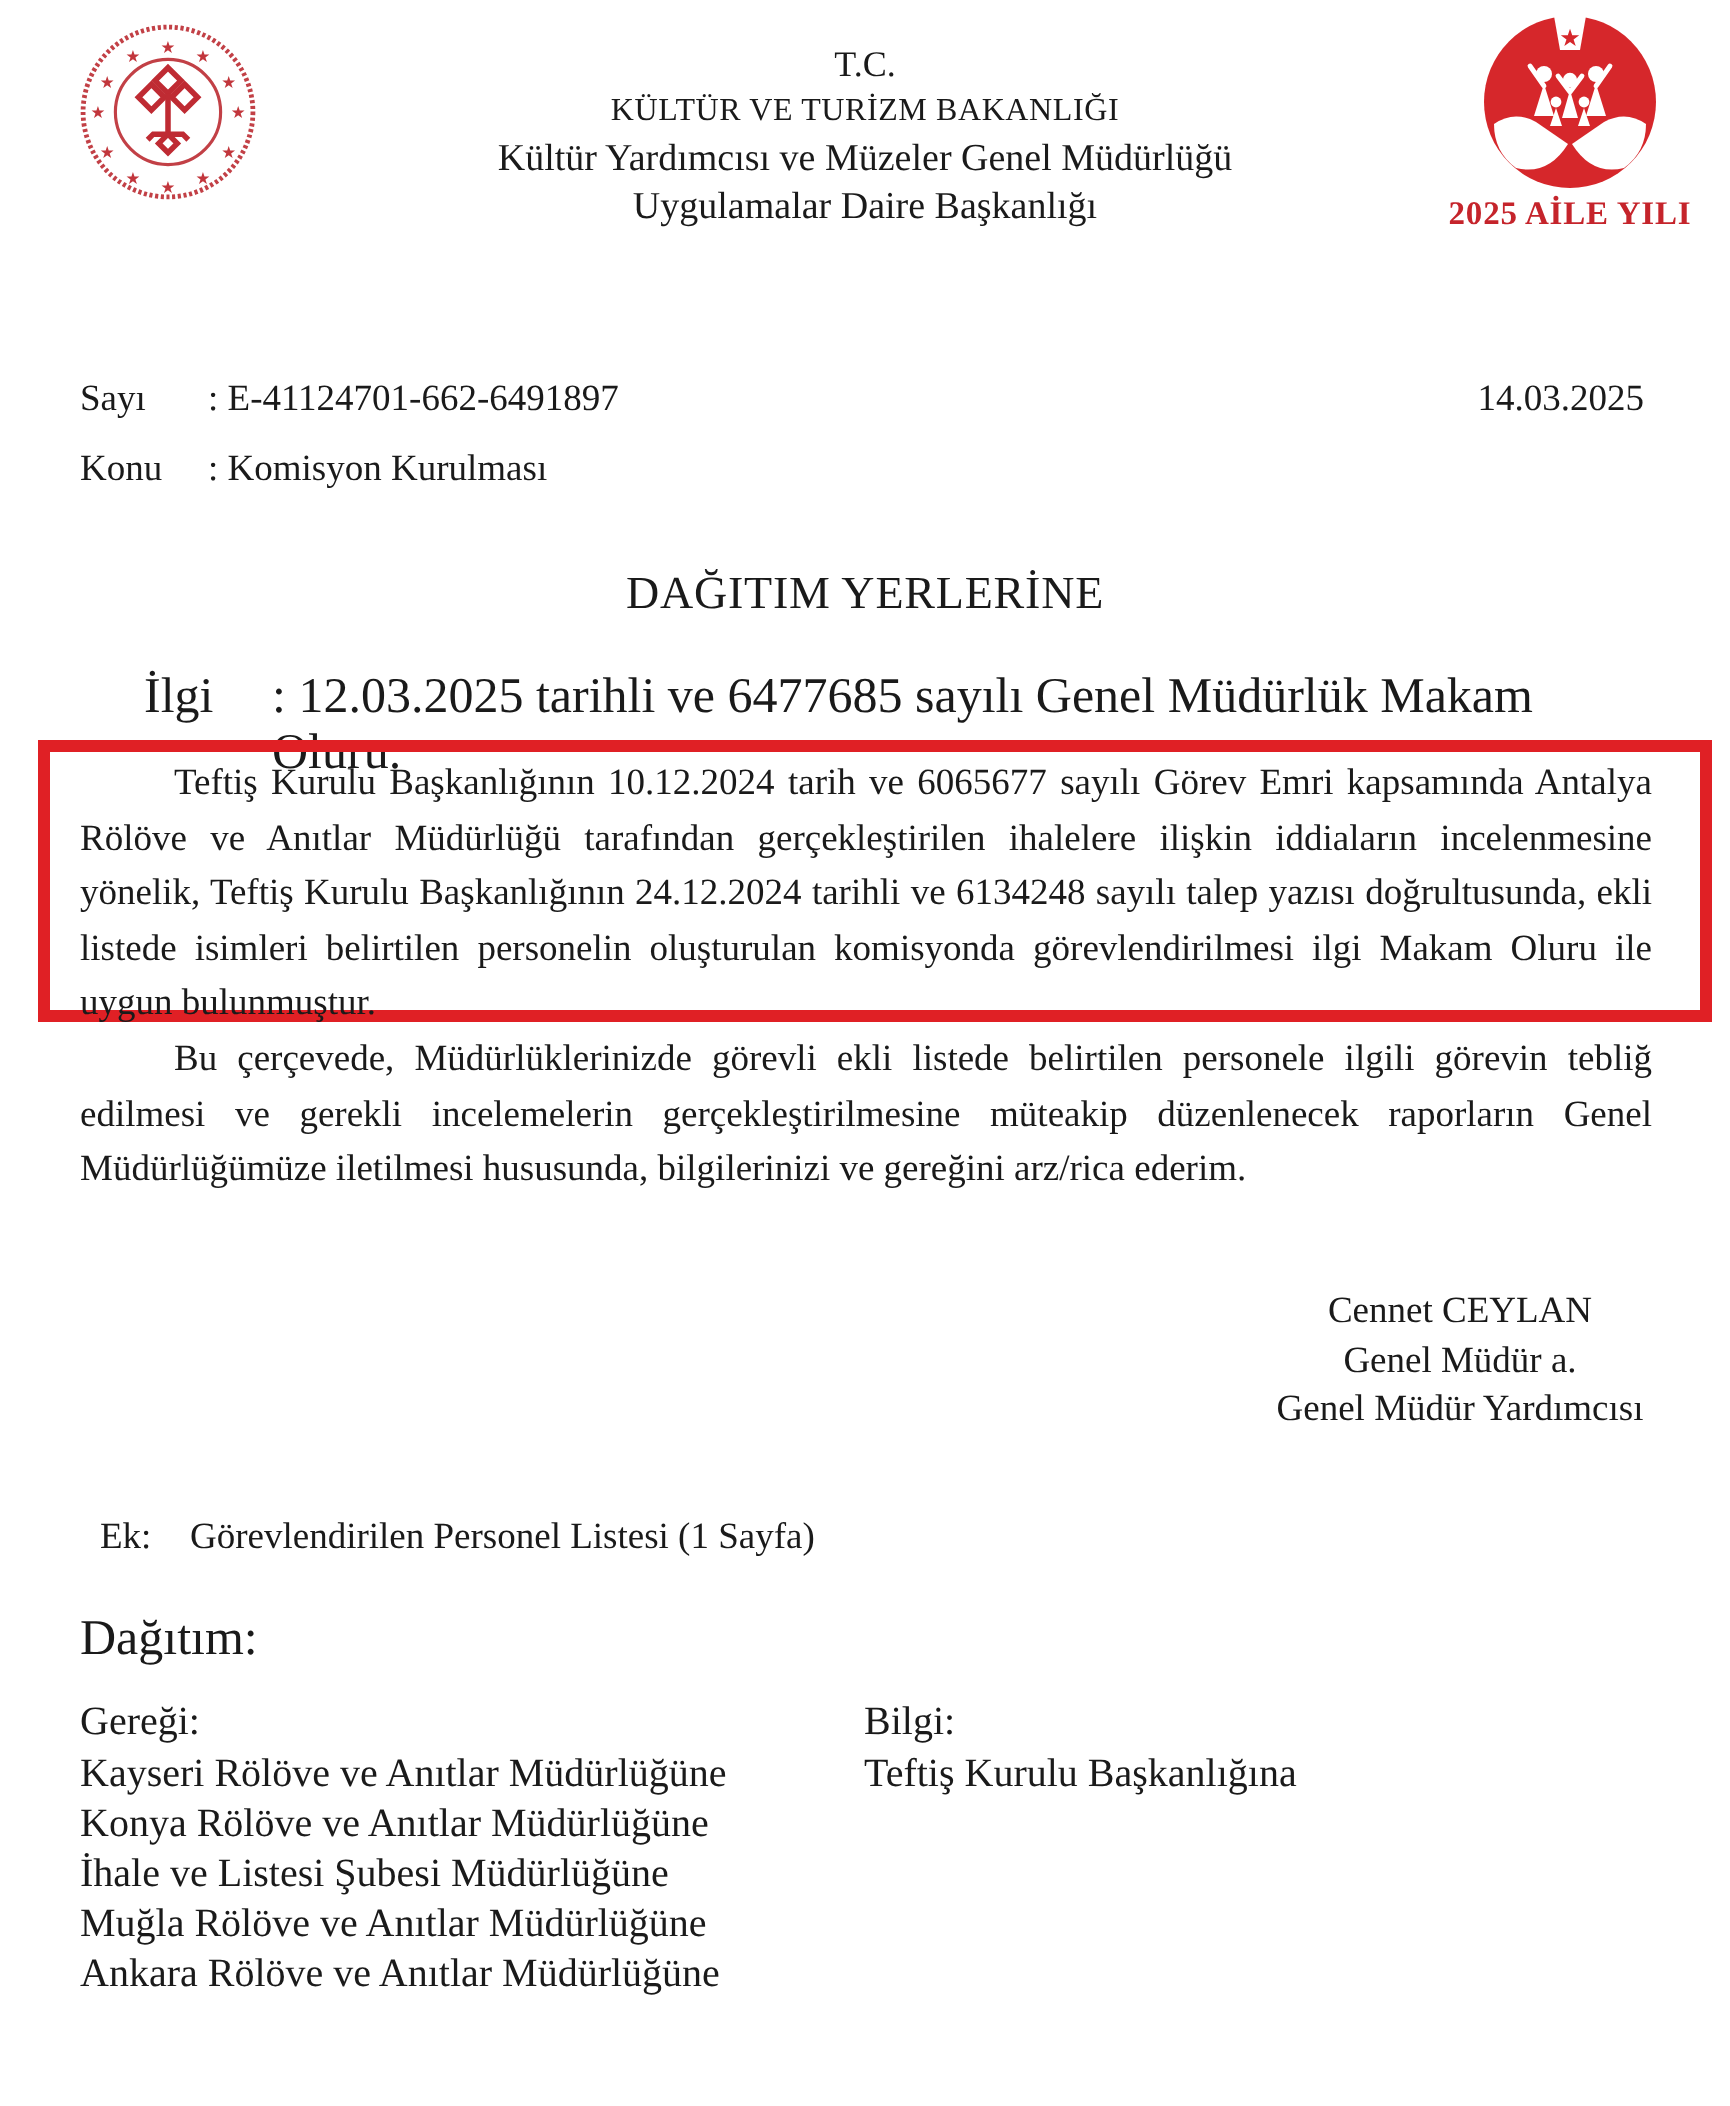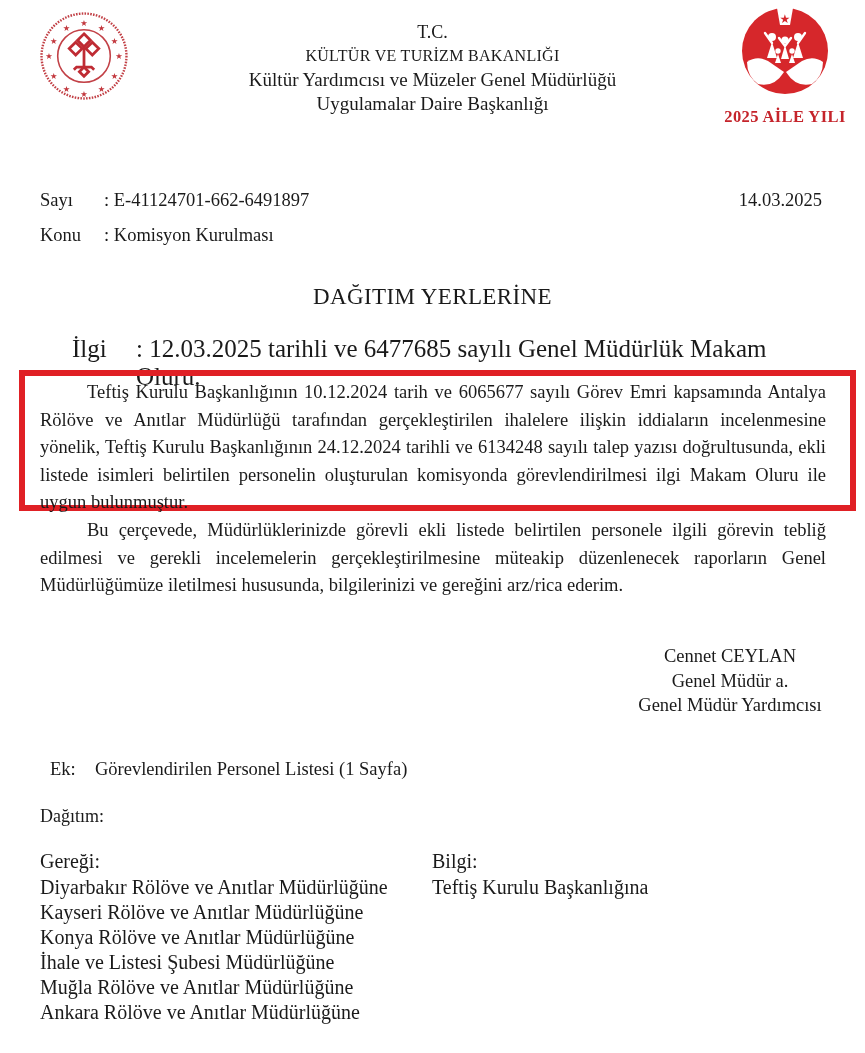--- a/index.html
+++ b/index.html
@@ -18,21 +18,21 @@
     text-align:center;line-height:24px;
   }
   .hdr-tc{font-size:18px;}
   .hdr-ministry{font-size:16px;letter-spacing:.3px;}
   .hdr-sub{font-size:19px;}
   .logo-left{position:absolute;left:36px;top:8px;width:96px;height:96px;}
   .logo-right{position:absolute;right:14px;top:6px;width:132px;text-align:center;}
   .logo-right svg{display:block;margin:0 auto;}
   .aile-caption{
     font-size:16.5px;font-weight:bold;color:#c5242b;
-    letter-spacing:.4px;margin-top:11px;white-space:nowrap;
+    letter-spacing:.4px;margin-top:1px;white-space:nowrap;
   }
   
   .meta{position:absolute;left:40px;right:43px;top:190px;font-size:18.5px;}
   .meta-row{display:flex;height:35px;align-items:flex-start;}
   .meta-label{width:64px;flex:0 0 64px;}
   .meta-date{margin-left:auto;}
   
   .recipient{
     position:absolute;left:0;right:0;top:284px;
     text-align:center;font-size:23px;letter-spacing:.4px;
@@ -54,21 +54,21 @@
   }
   
   .signature{
     position:absolute;left:580px;width:300px;top:644px;
     text-align:center;font-size:18.5px;line-height:24.5px;
   }
   
   .attachment{position:absolute;left:40px;top:759px;font-size:18.5px;display:flex;margin-left:10px;}
   .attachment .att-label{width:45px;flex:0 0 45px;}
   
-  .dagitim-title{position:absolute;left:40px;top:806px;font-size:18px;}
+  .dagitim-title{position:absolute;left:40px;top:806px;font-size:25px;}
   .distribution{position:absolute;left:40px;right:40px;top:836px;display:flex;font-size:20px;margin-top:12px;}
   .dist-col-geregi{width:392px;flex:0 0 392px;}
   .dist-col-bilgi{flex:1;}
   .dist-head{line-height:27px;}
   .dist-item{line-height:24.9px;}
   
   .star-glyph{font-family:"DejaVu Sans",sans-serif;}
 </style>
 </head>
 <body>
@@ -174,21 +174,20 @@
 
   <div class="attachment">
     <span class="att-label">Ek:</span>
     <span>Görevlendirilen Personel Listesi (1 Sayfa)</span>
   </div>
 
   <div class="dagitim-title">Dağıtım:</div>
   <div class="distribution">
     <div class="dist-col-geregi">
       <div class="dist-head">Gereği:</div>
-      <div class="dist-item">Diyarbakır Rölöve ve Anıtlar Müdürlüğüne</div>
       <div class="dist-item">Kayseri Rölöve ve Anıtlar Müdürlüğüne</div>
       <div class="dist-item">Konya Rölöve ve Anıtlar Müdürlüğüne</div>
       <div class="dist-item">İhale ve Listesi Şubesi Müdürlüğüne</div>
       <div class="dist-item">Muğla Rölöve ve Anıtlar Müdürlüğüne</div>
       <div class="dist-item">Ankara Rölöve ve Anıtlar Müdürlüğüne</div>
     </div>
     <div class="dist-col-bilgi">
       <div class="dist-head">Bilgi:</div>
       <div class="dist-item">Teftiş Kurulu Başkanlığına</div>
     </div>

